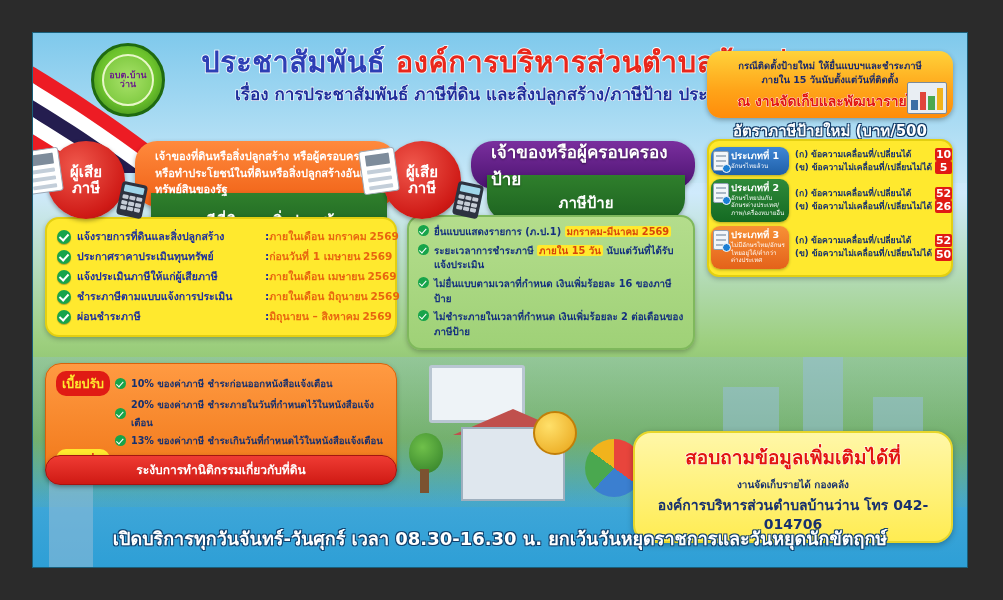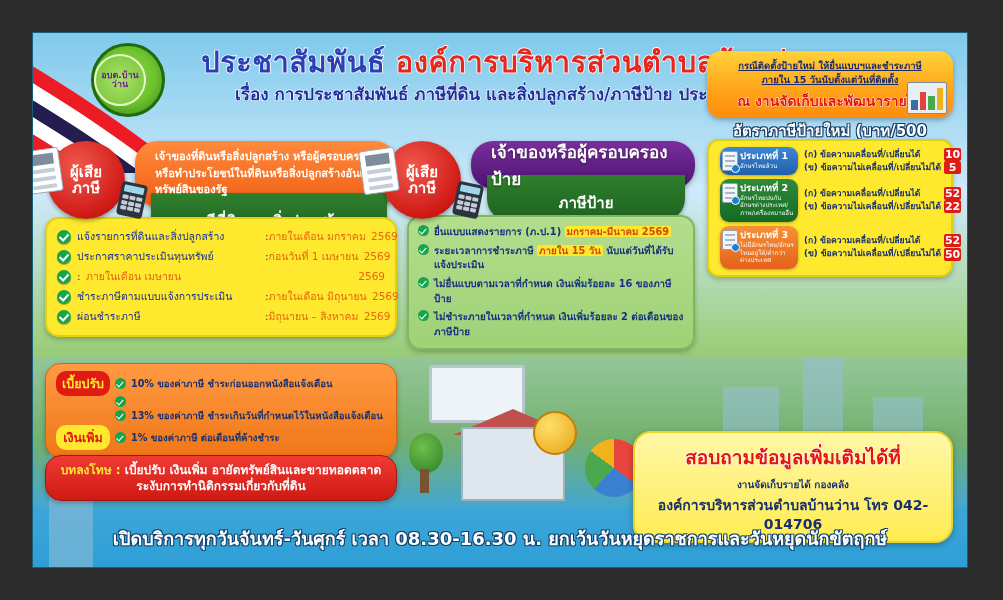--- a/index.html
+++ b/index.html
@@ -15,21 +15,21 @@
   .bg-sky{position:absolute;top:0;left:0;width:100%;height:150px;
     background:linear-gradient(180deg,#7fc9ec,#c8e8f8);}
   .bld{position:absolute;bottom:0;background:rgba(150,190,215,.55);}
   
   #ribbon{position:absolute;left:0;top:0;width:118px;height:140px;overflow:hidden;}
   #ribbon i{position:absolute;display:block;width:230px;height:17px;border-radius:50%;
     transform-origin:left center;}
   
   #logo{position:absolute;left:58px;top:10px;width:74px;height:74px;border-radius:50%;
     background:radial-gradient(circle at 50% 45%,#8fd94a 0%,#6cc22c 55%,#2f7a16 100%);
-    border:3px solid #1f6a10;display:flex;align-items:center;}
+    border:3px solid #1f6a10;display:flex;align-items:center;justify-content:center;}
   #logo .inner{width:52px;height:52px;border-radius:50%;
     background:radial-gradient(circle,#a9e26a,#74c436);border:2px solid #e8f7c8;
     display:flex;align-items:center;justify-content:center;}
   #logo .glyph{color:#6b1f8a;font-size:9px;font-weight:bold;text-align:center;line-height:1;}
   
   #header{position:absolute;left:130px;top:14px;width:700px;text-align:center;}
   .h-title{font-size:29px;font-weight:bold;letter-spacing:.5px;line-height:1.05;
     white-space:nowrap;}
   .h-title .w1{color:#2d3fb5;-webkit-text-stroke:1.6px #ffffff;paint-order:stroke fill;}
   .h-title .w2{color:#e8271c;-webkit-text-stroke:1.6px #ffffff;paint-order:stroke fill;}
@@ -58,55 +58,55 @@
   .tp-main.purple{background:linear-gradient(180deg,#7a2f9e,#4b1270);font-size:17px;
     display:flex;align-items:center;justify-content:center;height:48px;
     text-shadow:0 1px 2px rgba(0,0,0,.5);}
   .tp-foot{margin:-14px 10px 0 16px;border-radius:0 0 22px 22px;padding:16px 10px 6px;
     background:linear-gradient(180deg,#2f7f2c,#1d6320);color:#fff;font-weight:bold;
     font-size:15px;text-align:center;box-shadow:0 2px 4px rgba(0,0,0,.3);}
   
   #notice{position:absolute;right:14px;top:18px;width:246px;border-radius:14px;
     background:linear-gradient(180deg,#ffd23a,#ffa318 60%,#ff8c0a);
     padding:8px 10px 6px;box-shadow:0 2px 5px rgba(0,0,0,.3);text-align:center;}
-  #notice .l1{font-size:9.5px;font-weight:bold;color:#1b2a6b;line-height:1.45;text-decoration:underline;}
+  #notice .l1{font-size:9.5px;font-weight:bold;color:#1b2a6b;line-height:1.45;}
   #notice .l2{margin-top:3px;font-size:14px;font-weight:bold;color:#e2150f;
     -webkit-text-stroke:.8px #fff;paint-order:stroke fill;}
   #notice .chart{position:absolute;right:6px;bottom:4px;width:40px;height:32px;
     background:#e9eef3;border:1.5px solid #7c8a99;border-radius:2px;
     display:flex;align-items:flex-end;gap:2px;padding:3px;}
   #notice .chart i{display:block;flex:1;background:#3b6ea5;}
   #rate-title{position:absolute;right:14px;top:86px;width:246px;text-align:center;
     font-size:15px;font-weight:bold;color:#fff;
     text-shadow:1px 1px 0 #123a66,-1px 1px 0 #123a66,1px -1px 0 #123a66,-1px -1px 0 #123a66;}
   
   #box-left{position:absolute;left:12px;top:184px;width:352px;border-radius:14px;
     background:#ffe92e;border:2px solid #e3cf11;padding:8px 10px;
     box-shadow:0 2px 5px rgba(0,0,0,.25);}
-  .lrow{display:flex;align-items:center;font-size:10.5px;font-weight:normal;
+  .lrow{display:flex;align-items:center;font-size:10.5px;font-weight:bold;
     line-height:1.9;white-space:nowrap;}
   .lrow .lbl{color:#1d2f9e;flex:0 0 188px;}
   .lrow .sep{color:#1d2f9e;width:9px;}
   .lrow .val{color:#e8650f;flex:1;}
   .lrow .yr{color:#e8650f;flex:0 0 32px;text-align:right;}
   .chk{flex:0 0 14px;width:14px;height:14px;border-radius:50%;background:#17a44a;
     margin-right:6px;position:relative;box-shadow:0 1px 1px rgba(0,0,0,.3);}
   .chk::after{content:"";position:absolute;left:4px;top:2.5px;width:4px;height:7px;
     border:solid #fff;border-width:0 2px 2px 0;transform:rotate(42deg);}
   
   #box-right{position:absolute;left:374px;top:182px;width:288px;border-radius:14px;
     background:linear-gradient(180deg,#b4dd8c,#9fd177);border:2px solid #7fb85c;
     padding:8px 9px;box-shadow:0 2px 5px rgba(0,0,0,.25);}
   .rrow{display:flex;font-size:9.8px;font-weight:bold;color:#14307e;
     line-height:1.5;margin-bottom:4px;}
   .rrow .txt{flex:1;}
   .hl{background:#ffe92e;color:#d8450a;padding:0 2px;border-radius:2px;}
   
   #table{position:absolute;right:14px;top:106px;width:246px;border-radius:12px;
-    background:#ffe92e;border:2px solid #e3cf11;padding:6px 11px;
+    background:#ffe92e;border:2px solid #e3cf11;padding:6px 2px;
     box-shadow:0 2px 5px rgba(0,0,0,.25);}
   .trow{display:flex;align-items:stretch;margin-bottom:4px;}
   .tcat{flex:0 0 78px;border-radius:9px;color:#fff;padding:4px 4px 5px 20px;
     position:relative;box-shadow:0 1px 3px rgba(0,0,0,.3);}
   .tcat.c1{background:linear-gradient(180deg,#3f87d6,#1f5fa8);}
   .tcat.c2{background:linear-gradient(180deg,#2f8a3a,#146a22);}
   .tcat.c3{background:linear-gradient(180deg,#f79136,#e4621a);}
   .tcat .tt{font-size:9.5px;font-weight:bold;line-height:1.15;}
   .tcat .ts{font-size:6.2px;line-height:1.25;opacity:.95;}
   .clip{position:absolute;left:2px;top:4px;width:16px;height:20px;background:#f2f6fa;
@@ -314,21 +314,21 @@
         <div class="tt">ประเภทที่ 2</div>
         <div class="ts">อักษรไทยปนกับอักษรต่างประเทศ/ภาพ/เครื่องหมายอื่น</div>
       </div>
       <div class="tvals">
         <div class="tline">
           <span class="t">(ก) ข้อความเคลื่อนที่/เปลี่ยนได้</span>
           <span class="n">52</span>
         </div>
         <div class="tline">
           <span class="t">(ข) ข้อความไม่เคลื่อนที่/เปลี่ยนไม่ได้</span>
-          <span class="n">22</span>
+          <span class="n">26</span>
         </div>
       </div>
     </div>
     <div class="trow" style="margin-bottom:0">
       <div class="tcat c3">
         <div class="clip">
             <b></b>
             <b></b>
             <b></b>
             <span class="dot"></span>
@@ -359,20 +359,21 @@
     </div>
     <div class="lrow">
       <span class="chk"></span>
       <span class="lbl">ประกาศราคาประเมินทุนทรัพย์</span>
       <span class="sep">:</span>
       <span class="val">ก่อนวันที่ 1 เมษายน</span>
       <span class="yr">2569</span>
     </div>
     <div class="lrow">
       <span class="chk"></span>
+      <span class="lbl">แจ้งประเมินภาษีให้แก่ผู้เสียภาษี</span>
       <span class="sep">:</span>
       <span class="val">ภายในเดือน เมษายน</span>
       <span class="yr">2569</span>
     </div>
     <div class="lrow">
       <span class="chk"></span>
       <span class="lbl">ชำระภาษีตามแบบแจ้งการประเมิน</span>
       <span class="sep">:</span>
       <span class="val">ภายในเดือน มิถุนายน</span>
       <span class="yr">2569</span>
@@ -419,38 +420,35 @@
 
   <div id="penalty">
     <div class="prow">
       <span class="ptag red">เบี้ยปรับ</span>
       <span class="chk-s"></span>
       <span>10% ของค่าภาษี ชำระก่อนออกหนังสือแจ้งเตือน</span>
     </div>
     <div class="prow">
       <span class="pspace"></span>
       <span class="chk-s"></span>
+      <span>20% ของค่าภาษี ชำระภายในวันที่กำหนดไว้ในหนังสือแจ้งเตือน</span>
     </div>
     <div class="prow">
       <span class="pspace"></span>
       <span class="chk-s"></span>
       <span>13% ของค่าภาษี ชำระเกินวันที่กำหนดไว้ในหนังสือแจ้งเตือน</span>
     </div>
     <div class="prow">
       <span class="ptag yel">เงินเพิ่ม</span>
       <span class="chk-s"></span>
       <span>1% ของค่าภาษี ต่อเดือนที่ค้างชำระ</span>
     </div>
   </div>
 
   <div id="punish">
-    <div class="t1">
-      <em>บทลงโทษ :</em>
-      <span>เบี้ยปรับ เงินเพิ่ม อายัดทรัพย์สินและขายทอดตลาด</span>
-    </div>
     <div class="t1">ระงับการทำนิติกรรมเกี่ยวกับที่ดิน</div>
   </div>
 
   <div id="contact">
     <div class="c1">สอบถามข้อมูลเพิ่มเติมได้ที่</div>
     <div class="c2">งานจัดเก็บรายได้ กองคลัง</div>
     <div class="c3">องค์การบริหารส่วนตำบลบ้านว่าน โทร 042-014706</div>
   </div>
 
   <div id="hours">เปิดบริการทุกวันจันทร์-วันศุกร์ เวลา 08.30-16.30 น. ยกเว้นวันหยุดราชการและวันหยุดนักขัตฤกษ์</div>

